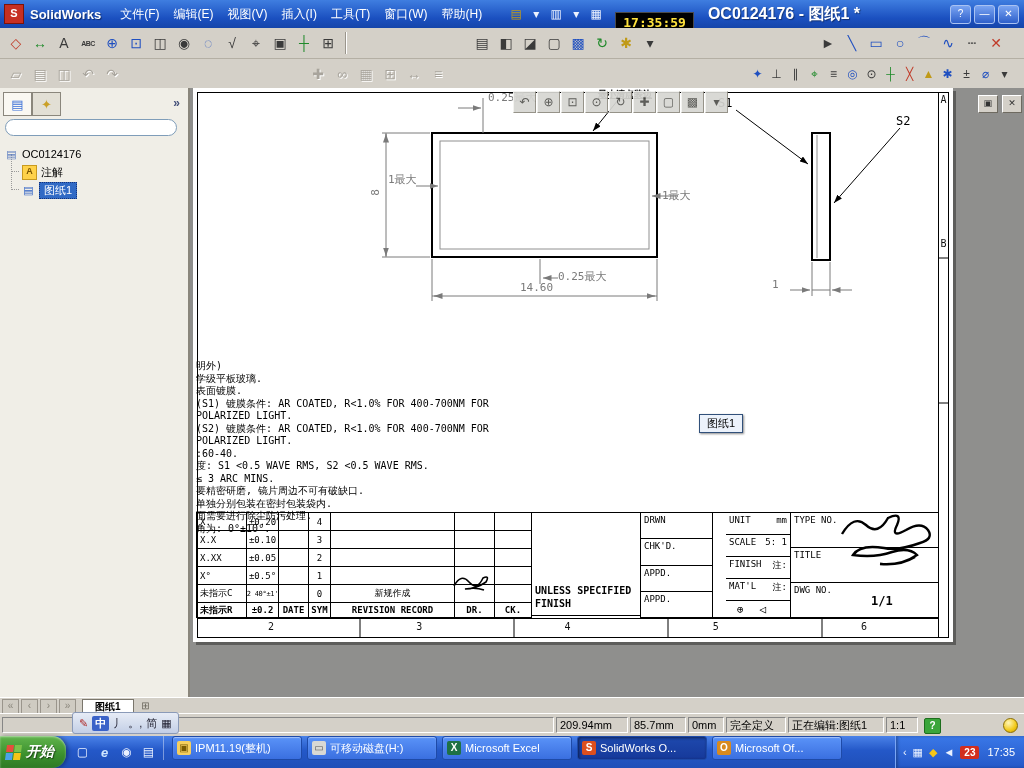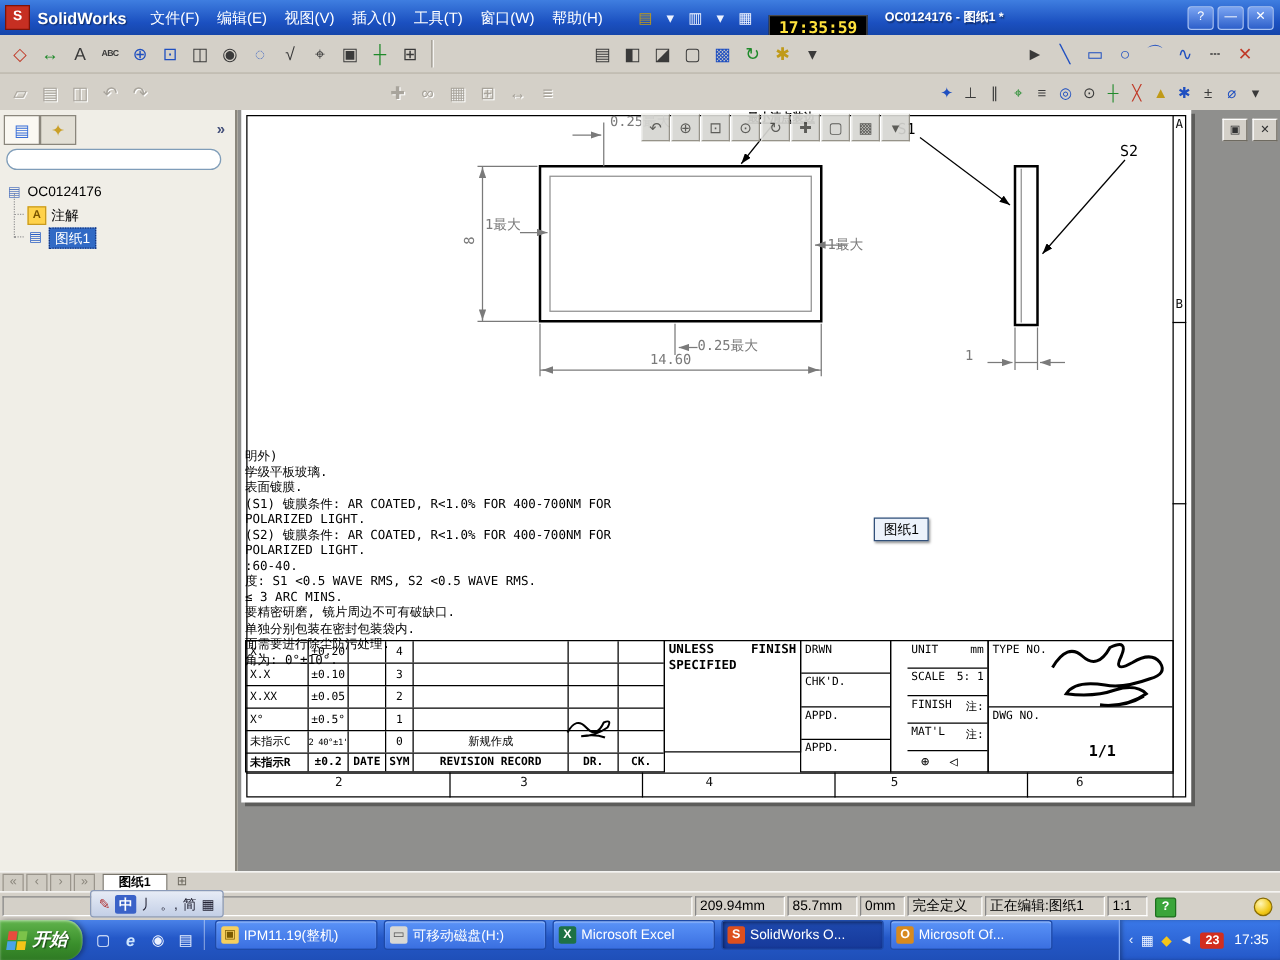--- a/index.html
+++ b/index.html
@@ -11,21 +11,21 @@
     background:linear-gradient(#3f7ee0,#1b50c0 65%,#1545aa);color:#fff;
     display:flex;align-items:center;}
   .sw-logo{width:18px;height:18px;margin-left:4px;background:#c62f22;border:1px solid #7d1208;
     color:#fff;font-size:11px;font-weight:bold;text-align:center;line-height:17px;}
   .app-name{font-weight:bold;font-size:13px;margin:0 12px 0 6px;text-shadow:1px 1px 1px rgba(0,0,0,.45);}
   .menu{font-size:12px;padding:4px 7px;cursor:default;}
   .qicons{display:flex;align-items:center;margin-left:18px;gap:2px;}
   .qi{width:18px;height:18px;display:flex;align-items:center;justify-content:center;font-size:12px;}
   .clock{background:#000;color:#ffe23c;font-family:"DejaVu Sans Mono",monospace;font-size:13px;
     font-weight:bold;padding:2px 7px;margin:16px 14px 0 10px;border:1px solid #4a4a4a;}
-  .doc-title{font-size:10px;font-weight:bold;white-space:nowrap;text-shadow:1px 1px 1px rgba(0,0,0,.4);}
+  .doc-title{font-size:16px;font-weight:bold;white-space:nowrap;text-shadow:1px 1px 1px rgba(0,0,0,.4);}
   .winbtns{margin-left:auto;display:flex;gap:3px;padding-right:5px;}
   .wbtn{width:19px;height:17px;background:linear-gradient(#7aa4f2,#2d5fca);border:1px solid #a9c2f2;
     border-radius:3px;color:#fff;font-size:10px;text-align:center;line-height:15px;}
 
   
   .tbar{position:absolute;left:0;width:1024px;background:#d4d0c8;display:flex;align-items:center;padding:0 4px;box-sizing:border-box;}
   .tb1{top:28px;height:31px;border-bottom:1px solid #b4afa4;}
   .tb2{top:59px;height:31px;border-bottom:1px solid #9a958c;}
   .igroup{display:flex;align-items:center;}
   .ibox{width:24px;height:24px;display:flex;align-items:center;justify-content:center;font-size:14px;}
@@ -81,22 +81,22 @@
   .tb-mono{font-family:"DejaVu Sans Mono",monospace;color:#000;}
   .revtable{position:absolute;left:6px;top:424px;width:336px;height:106px;border:1px solid #000;
     box-sizing:border-box;display:flex;flex-direction:column;font-size:9px;}
   .rrow{display:grid;grid-template-columns:50px 32px 30px 22px 124px 40px 36px;height:17px;border-bottom:1px solid #000;}
   .rrow.hdr{height:19px;border-bottom:none;font-weight:bold;}
   .rc{border-right:1px solid #000;overflow:hidden;display:flex;align-items:center;justify-content:center;
     padding:0 1px;box-sizing:border-box;white-space:nowrap;}
   .rc:last-child{border-right:none;}
   .rc.lab{justify-content:flex-start;padding-left:3px;}
   .rc[data-sz="sm"]{font-size:7px;letter-spacing:-.3px;}
-  .unless{position:absolute;left:341px;top:424px;width:110px;height:90px;border:1px solid #000;box-sizing:border-box;
-    display:flex;flex-direction:row;justify-content:flex-end;padding:0 3px 5px;font-size:10px;font-weight:bold;line-height:13px;}
+  .unless{position:absolute;left:341px;top:424px;width:110px;height:104px;border:1px solid #000;box-sizing:border-box;
+    display:flex;flex-direction:column;justify-content:flex-end;padding:0 3px 5px;font-size:10px;font-weight:bold;line-height:13px;}
   .signcol{position:absolute;left:450px;top:424px;width:73px;height:106px;border:1px solid #000;box-sizing:border-box;
     display:flex;flex-direction:column;font-size:9px;}
   .srow{flex:1;border-bottom:1px solid #000;padding:2px 0 0 3px;box-sizing:border-box;}
   .srow:last-of-type{border-bottom:none;}
   .speccol{position:absolute;left:522px;top:424px;width:79px;height:106px;border:1px solid #000;box-sizing:border-box;
     display:flex;flex-direction:column;font-size:9px;}
   .prow{height:22px;border-bottom:1px solid #000;display:flex;justify-content:space-between;
     padding:2px 3px 0;box-sizing:border-box;margin-left:13px;}
   .projrow{flex:1;display:flex;gap:16px;justify-content:center;align-items:center;font-size:11px;}
   .rightcol{position:absolute;left:600px;top:424px;width:149px;height:106px;border:1px solid #000;box-sizing:border-box;
@@ -457,20 +457,21 @@
 
     </div>
     <div class="projrow">
       <span>⊕</span>
       <span>◁</span>
     </div>
   </div>
 
   <div class="rightcol tb-mono">
     <div class="trow2">TYPE NO.</div>
+      <div class="trow2">TITLE</div>
       <div class="trow2">DWG NO.</div>
   </div>
   <div class="sheetno">1/1</div>
 
   <div class="vtools">
     <span class="vt">↶</span>
       <span class="vt">⊕</span>
       <span class="vt">⊡</span>
       <span class="vt">⊙</span>
       <span class="vt">↻</span>

